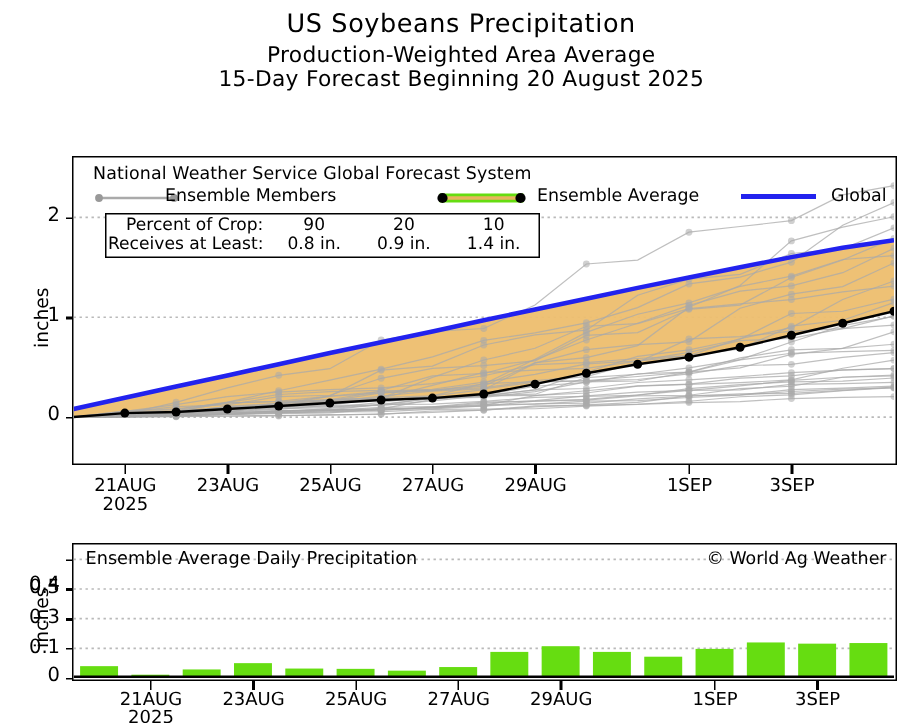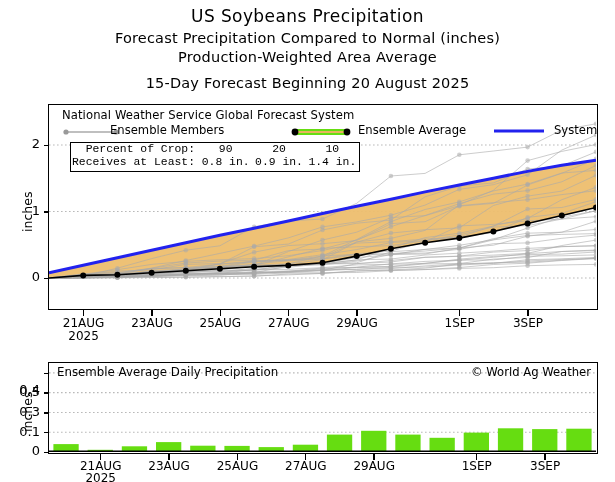--- a/index.html
+++ b/index.html
@@ -3,58 +3,57 @@
 <meta charset="utf-8">
 <style>
   html,body{margin:0;padding:0;background:#ffffff;}
   body{width:615px;height:482px;font-family:"DejaVu Sans",sans-serif;color:#000;overflow:hidden;position:relative;}
   #root{position:absolute;left:0;top:0;width:615px;height:340px;}
 
   .title-block{position:absolute;left:0;top:0;width:615px;text-align:center;}
   .t1{font-size:17px;letter-spacing:.4px;margin-top:6px;}
   .t2{font-size:14.5px;letter-spacing:.2px;margin-top:4px;}
   .t3{font-size:14.5px;letter-spacing:.2px;margin-top:3px;}
-  .t4{font-size:14.5px;letter-spacing:.2px;margin-top:10px;}
+  .t4{font-size:14.5px;letter-spacing:.2px;margin-top:0;}
 
   .panel{position:absolute;box-sizing:border-box;border:1.4px solid #000;background:#fff;overflow:hidden;}
   #panel-top{left:48px;top:104px;width:550px;height:206px;}
   #panel-bot{left:48px;top:362px;width:550px;height:92px;}
 
   .axis-label{position:absolute;font-size:12.5px;transform:rotate(-90deg);transform-origin:0 0;white-space:nowrap;}
 
   .ytick{position:absolute;font-size:13px;text-align:right;white-space:nowrap;}
   .ytick-mark{position:absolute;background:#000;height:1.4px;width:6px;}
   .xtick-mark{position:absolute;background:#000;width:1.4px;height:6px;}
   .xtick-lab{position:absolute;font-size:12px;text-align:center;white-space:nowrap;}
 
   .legend-wrap{position:absolute;left:5px;top:3px;right:4px;font-size:11.6px;}
   .legend-title{position:absolute;left:8px;top:0px;white-space:nowrap;letter-spacing:.1px;}
   .legend-row{position:absolute;left:8px;top:15px;width:540px;height:16px;}
   .lg-item{position:absolute;white-space:nowrap;font-size:11.6px;}
   .lg-sym{position:absolute;}
 
   .statbox{position:absolute;left:16px;top:34px;width:290px;height:30px;border:1.3px solid #000;background:#fff;box-sizing:border-box;}
   .statbox table{border-collapse:collapse;font-size:11.4px;width:100%;}
-  .statbox td{padding:0 1px;line-height:13px;white-space:nowrap;font-family:Liberation Mono, monospace;}
+  .statbox td{padding:0 1px;line-height:13px;white-space:nowrap;}
   .sb-lab{text-align:right;padding-right:4px !important;}
   .sb-val{text-align:center;width:58px;}
 
   .copyright{position:absolute;right:6px;top:2px;font-size:11.6px;white-space:nowrap;}
   .bot-title{position:absolute;left:8px;top:2px;font-size:11.8px;white-space:nowrap;}
 
   svg{display:block;}
 </style>
 </head>
 <body>
 
 <div id="root">
 
   <div class="title-block">
     <div class="t1">US Soybeans Precipitation</div>
-    <div class="t2">Forecast Precipitation Compared to Normal (inches)</div>
     <div class="t3">Production-Weighted Area Average</div>
     <div class="t4">15-Day Forecast Beginning 20 August 2025</div>
   </div>
 
   <div class="axis-label" style="left:20px;top:232px;">inches</div>
 
   <div id="ytick-top">
       <div class="ytick" style="left: 14px; top: 269.449px; width: 26px;">0</div>
       <div class="ytick-mark" style="left: 44px; top: 277.749px;"></div>
       <div class="ytick" style="left: 14px; top: 202.892px; width: 26px;">1</div>
@@ -403,21 +402,21 @@
               <circle cx="5" cy="6" r="3.4" fill="#000"></circle>
               <circle cx="57" cy="6" r="3.4" fill="#000"></circle>
             </svg>
         </span>
         <span class="lg-item" style="left:296px;top:0px;">Ensemble Average</span>
         <span class="lg-sym" style="left:430px;top:4px;">
           <svg width="54" height="8" viewBox="0 0 54 8">
               <line x1="2" y1="4" x2="52" y2="4" stroke="#2222ee" stroke-width="3.2"></line>
             </svg>
         </span>
-        <span class="lg-item" style="left:492px;top:0px;">System</span>
+        <span class="lg-item" style="left:492px;top:0px;">Global</span>
       </div>
 
       <div class="statbox">
         <table>
           <tbody>
               <tr>
             <td class="sb-lab">Percent of Crop:</td>
             <td class="sb-val">90</td>
             <td class="sb-val">20</td>
             <td class="sb-val">10</td>

